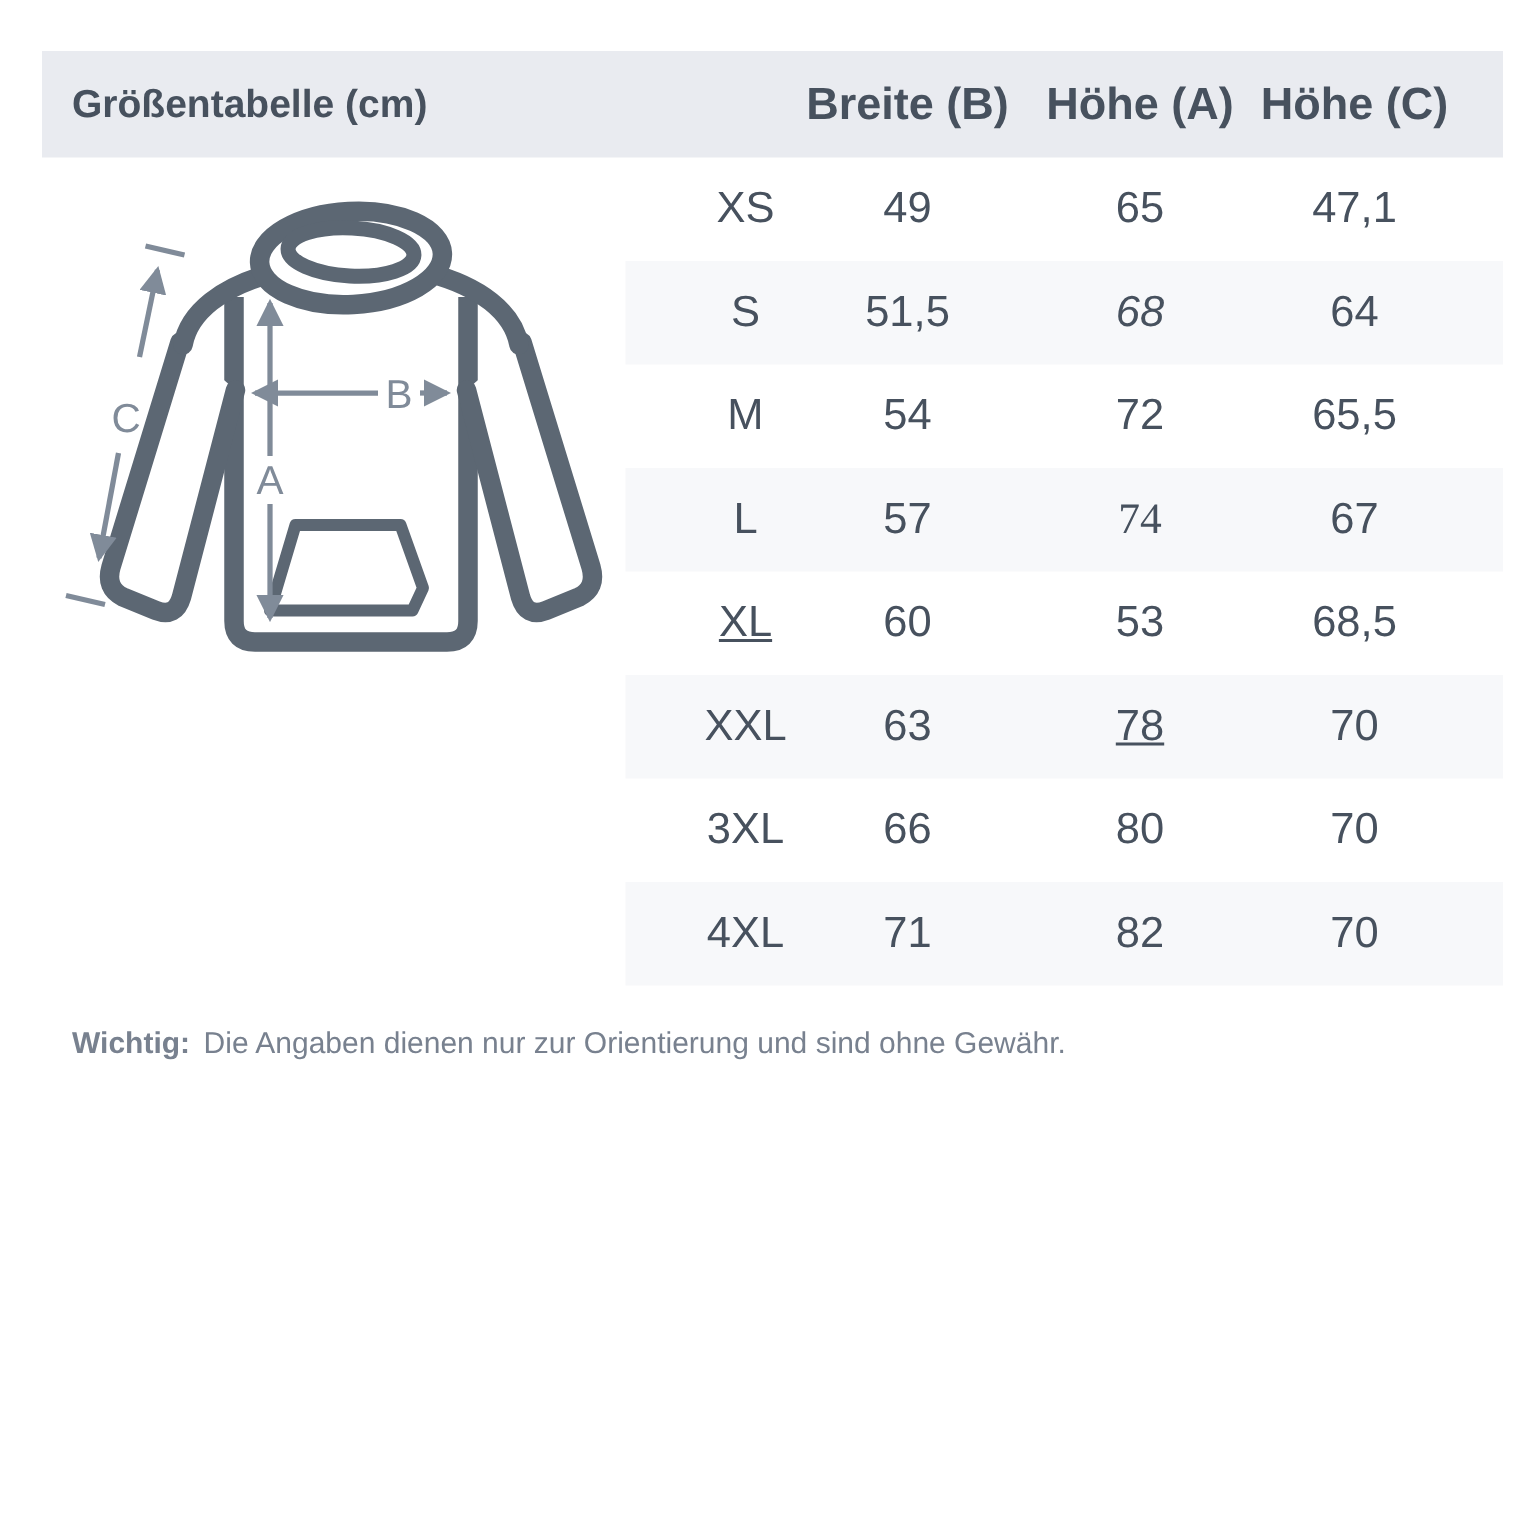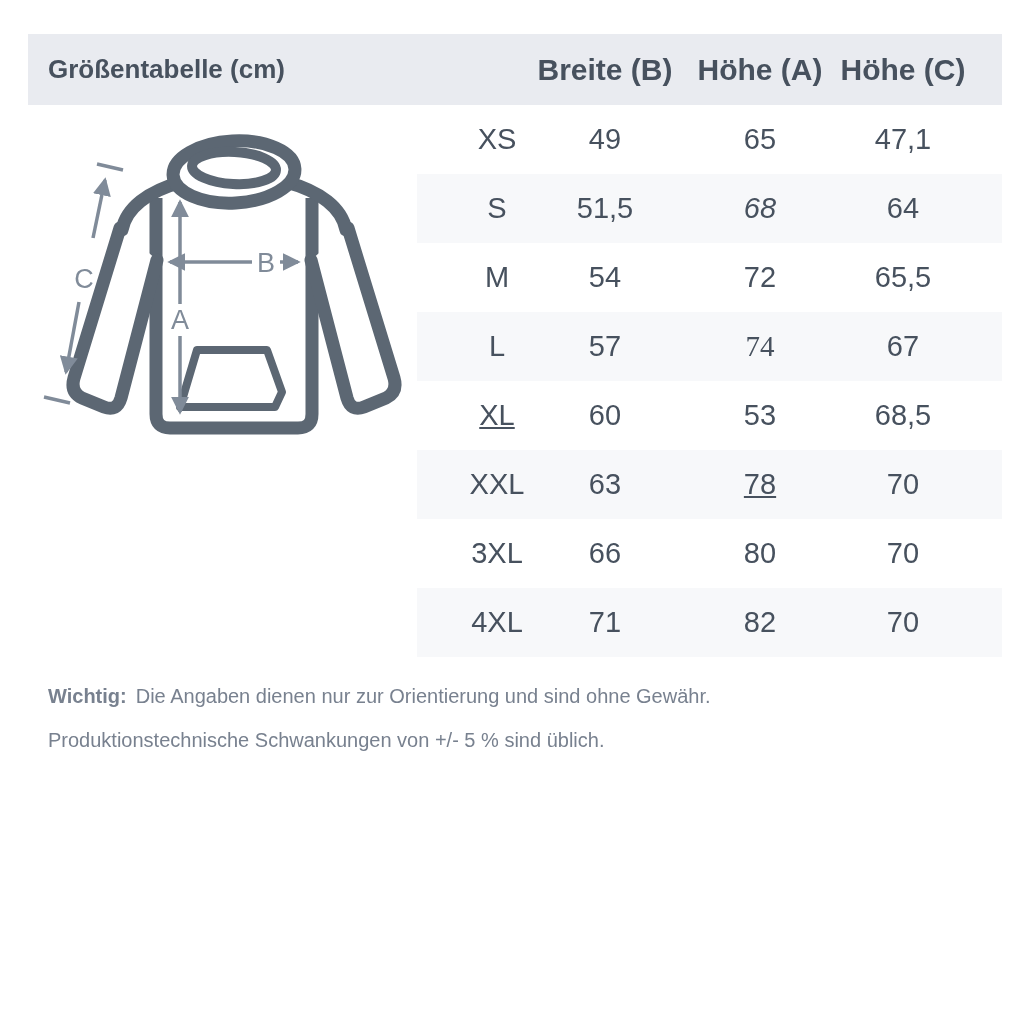--- a/index.html
+++ b/index.html
@@ -144,14 +144,13 @@
     <div class="size-row stripe">
       <div class="cell" style="left: 80px;">4XL</div>
       <div class="cell" style="left: 188px;">71</div>
       <div class="cell" style="left: 343px; text-align: right;">82</div>
       <div class="cell" style="left: 486px;">70</div>
     </div>
   </div>
 
 <div class="note">
   <p><strong>Wichtig:</strong><span>Die Angaben dienen nur zur Orientierung und sind ohne Gewähr.</span></p>
-  <p>Produktionstechnische Schwankungen von +/- 5 % sind üblich.</p>
 </div>
 
 </body></html>

